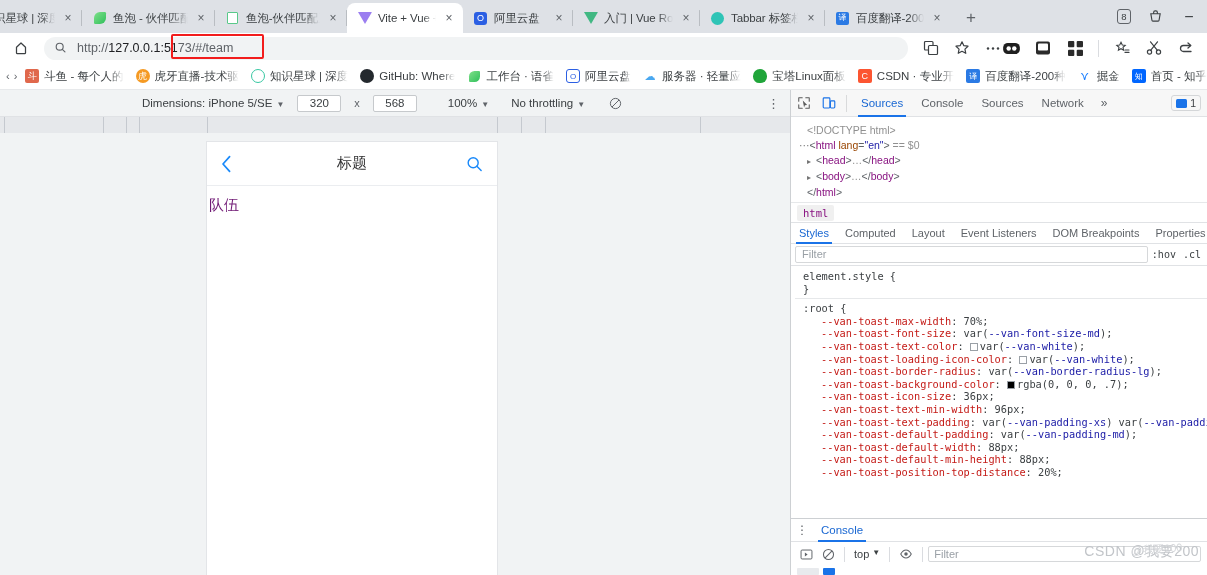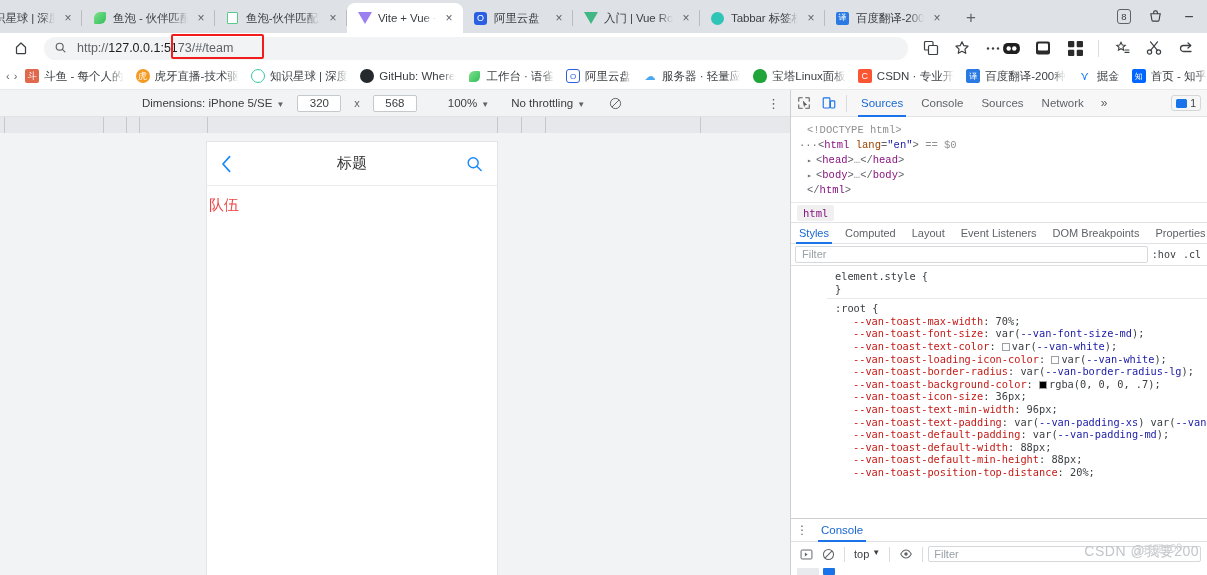--- a/index.html
+++ b/index.html
@@ -176,21 +176,21 @@
   .van-nav-left {
     position: absolute; left: 14px; top: 50%; transform: translateY(-50%);
     color: #1989fa; font-size: 17px; line-height: 1;
   }
   .van-nav-title { font-size: 15px; color: #323233; font-weight: 500; }
   .van-nav-right {
     position: absolute; right: 14px; top: 50%; transform: translateY(-50%);
     color: #1989fa; display: flex; align-items: center;
   }
   .vp-body { padding: 10px 2px 0 2px; }
-  .vp-text { font-size: 15px; color: #ef4444; line-height: 1.2; }
+  .vp-text { font-size: 15px; color: #701a75; line-height: 1.2; }
 
   
   .devtools {
     position: absolute; top: 90px; left: 790px; width: 417px; height: 485px;
     background: #fff; border-left: 1px solid #cdd0d3;
     display: flex; flex-direction: column;
     font-family: "Liberation Sans", sans-serif;
   }
   .dtbar {
     height: 27px; display: flex; align-items: center;
@@ -213,21 +213,21 @@
   .dt-badge {
     margin-left:auto; margin-right: 6px; display:flex; align-items:center; gap:3px;
     border:1px solid #d4d6d8; border-radius:3px; padding: 1px 4px;
     font-size:10.5px; color:#3c4043;
   }
   .badge-sq { width:11px;height:9px;background:#1a73e8;border-radius:1.5px;
     display:inline-block; }
 
   .dom-tree {
     flex: 0 0 85px; padding: 6px 16px 0 0; overflow: hidden;
-    font-family: Liberation Mono, monospace;
+    font-family: Liberation Sans, sans-serif;
     font-size: 10.5px; line-height: 15px; color: #5f6368;
     background: #fff;
   }
   .dl { padding-left: 8px; white-space: nowrap; }
   .tk-tag { color: #881280; }
   .tk-attr { color: #994500; }
   .tk-val { color: #1a1aa6; }
   .tk-punc { color: #5f6368; }
   .tk-grey { color: #909090; }
   .tri { display:inline-block; width:9px; color:#727272; font-size:8px; }
@@ -260,22 +260,21 @@
     border:1px solid #d6d8da; border-radius:2px; font-size:11px;
     color:#9aa0a6; padding: 0 6px; line-height:15px;
   }
   .hovbtns { display:flex; gap:7px; padding-right:6px; font-size:10px;
     font-family:"DejaVu Sans Mono","Liberation Mono",monospace; color:#3c4043;}
 
   .stylesbody {
     flex: 1 1 auto; overflow: hidden; background:#fff;
     font-family:"DejaVu Sans Mono","Liberation Mono",monospace;
     font-size: 10.3px; line-height: 12.6px; color:#3c4043;
-    padding: 4px 0 0 15px;
-    margin-left: 21px;
+    padding: 4px 0 0 4px;
   }
   .rule { padding: 0 0 0 8px; }
   .rule-sep { border-bottom:1px solid #e6e8ea; margin: 3px 0 3px 0; }
   .sel-name { color:#3c4043; }
   .prop { padding-left: 18px; white-space: nowrap; }
   .p-name { color:#c41a16; }
   .p-val  { color:#3c4043; }
   .p-var  { color:#1a1aa6; }
   .swatch { display:inline-block; width:8px;height:8px;border:1px solid #9aa0a6;
     vertical-align:-1px; margin-right:2px;}

